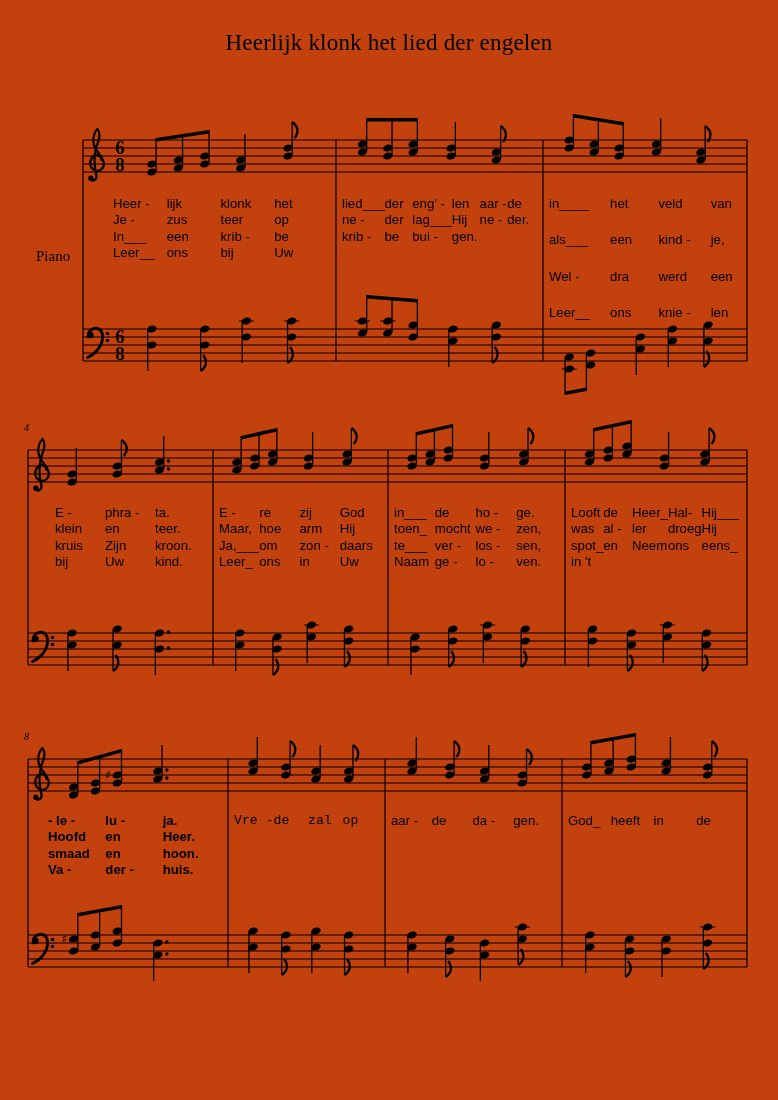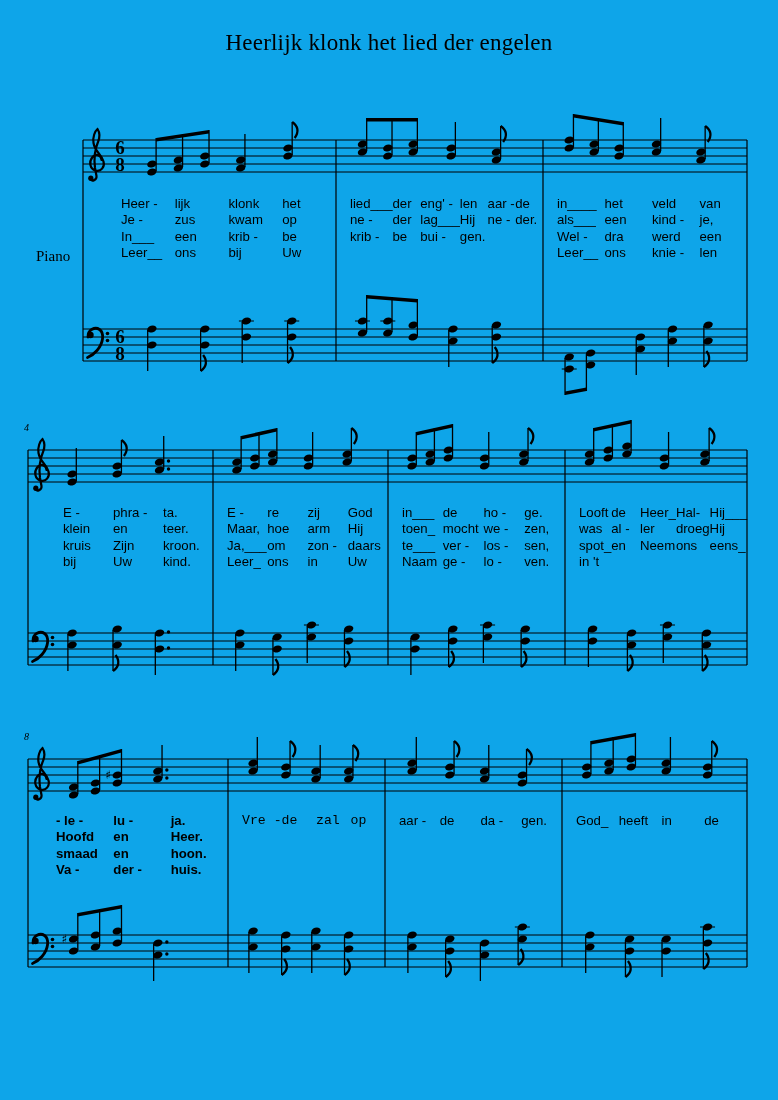--- a/index.html
+++ b/index.html
@@ -1,34 +1,34 @@
 <!DOCTYPE html>
 <html><head>
 <meta charset="utf-8">
 <style>
   html,body{margin:0;padding:0;background:#e8e8e8;}
   .page{
-    position:relative;width:778px;height:1100px;background:#0ea5e9;
+    position:relative;width:778px;height:1100px;background:#c2410c;
     font-family:"Liberation Serif",serif;color:#000;overflow:hidden;margin:0 auto;
   }
   .title{
     position:absolute;top:30px;left:0;width:100%;text-align:center;
     font-size:23px;font-weight:normal;letter-spacing:.2px;margin:0;
   }
   .instrument{
     position:absolute;left:36px;top:248px;font-size:15px;
   }
   .measure-number{
     position:absolute;font-size:10px;font-style:italic;
     font-family:"Liberation Serif",serif;
   }
   #mnum-sys2{left:24px;top:422px;}
   #mnum-sys3{left:24px;top:731px;}
   #notation{position:absolute;left:0;top:0;}
-  .lyrics-layer{position:absolute;left:8px;top:0;width:618px;height:1100px;}
+  .lyrics-layer{position:absolute;left:0;top:0;width:618px;height:1100px;}
   .lyrics-measure{
     position:absolute;display:grid;grid-auto-flow:row;
     font-family:"Liberation Sans",sans-serif;font-size:13.2px;line-height:16.4px;
     white-space:nowrap;color:#000;
   }
   .lyrics-measure span{display:block;text-align:left;overflow:visible;}
 </style>
 </head>
 <body>
 
@@ -481,21 +481,21 @@
   <div class="measure-number" id="mnum-sys3">8</div>
 
   <div class="lyrics-layer" id="lyrics-layer">
       <div class="lyrics-measure" style="left: 113px; top: 196px; width: 215px; grid-template-columns: repeat(4, 1fr);">
         <span>Heer -</span>
         <span>lijk</span>
         <span>klonk</span>
         <span>het</span>
         <span>Je -</span>
         <span>zus</span>
-        <span>kwam</span>
+        <span>teer</span>
         <span>op</span>
         <span>In___</span>
         <span>een</span>
         <span>krib -</span>
         <span>be</span>
         <span>Leer__</span>
         <span>ons</span>
         <span>bij</span>
         <span>Uw</span>
       </div>
@@ -510,21 +510,21 @@
         <span>der</span>
         <span>lag___</span>
         <span>Hij</span>
         <span>ne -</span>
         <span>der.</span>
         <span>krib -</span>
         <span>be</span>
         <span>bui -</span>
         <span>gen.</span>
       </div>
-      <div class="lyrics-measure" style="left: 549px; top: 196px; width: 190px; grid-template-columns: repeat(4, 1fr);">
+      <div class="lyrics-measure" style="left: 549px; top: 196px; width: 190px; grid-template-columns: repeat(4, 1fr); gap: 20px;">
         <span>in____</span>
         <span>het</span>
         <span>veld</span>
         <span>van</span>
         <span>als___</span>
         <span>een</span>
         <span>kind -</span>
         <span>je,</span>
         <span>Wel -</span>
         <span>dra</span>

